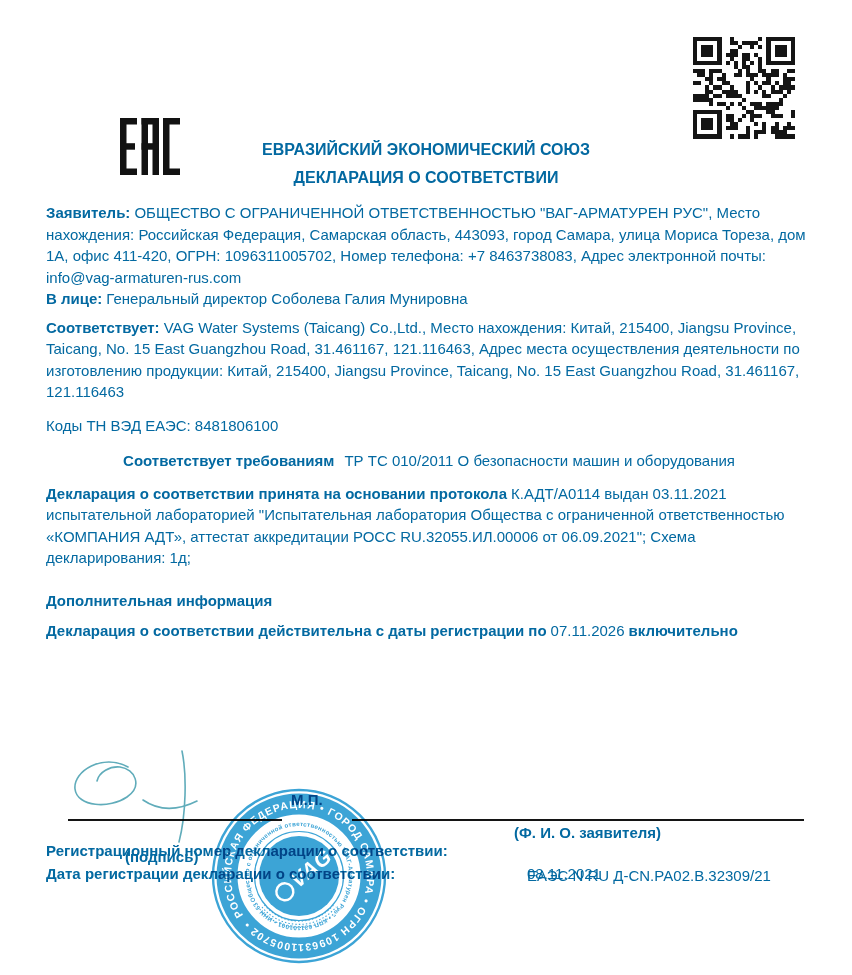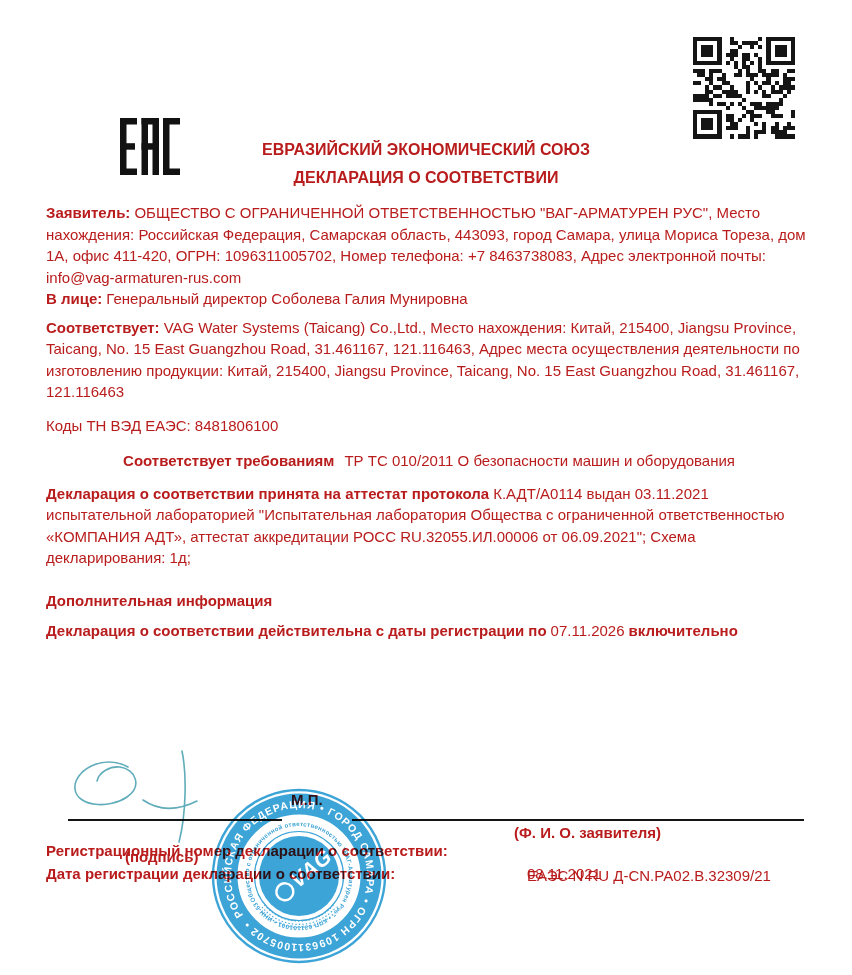--- a/index.html
+++ b/index.html
@@ -1,17 +1,17 @@
 <!DOCTYPE html>
 <html><head>
 <meta charset="utf-8">
 <style>
   html,body{margin:0;padding:0;background:#fff;}
   .page{position:relative;width:852px;height:975px;background:#ffffff;overflow:hidden;
-        font-family:"Liberation Sans",sans-serif;color:#b91c1c;}
+        font-family:"Liberation Sans",sans-serif;color:#0369a1;}
   .abs{position:absolute;}
   .title{position:absolute;left:0;width:852px;text-align:center;font-weight:bold;
          font-size:16px;line-height:17px;}
   .content{position:absolute;left:46px;top:202px;width:766px;font-size:15px;line-height:21.5px;}
   .para{margin:0 0 0 0;}
   .b{font-weight:bold;margin-right:4px;}
   .b.wide{margin-right:10px;}
   .mb8{}.mb7{margin-bottom:7px;}.mb12{margin-bottom:12px;}
   .mb14{margin-bottom:14px;}.mb11{margin-bottom:11px;text-align:center;}.mb21{margin-bottom:21px;}.mb9{margin-bottom:9px;}
   .sig-line{position:absolute;height:2px;background:#141414;}
@@ -263,21 +263,21 @@
     <div class="para mb7"><span class="b">В лице:</span><span>Генеральный директор Соболева Галия Мунировна</span></div>
 
 
     <div class="para mb12"><span class="b">Соответствует:</span><span>VAG Water Systems (Taicang) Co.,Ltd., Место нахождения: Китай, 215400, Jiangsu Province, Taicang, No. 15 East Guangzhou Road, 31.461167, 121.116463, Адрес места осуществления деятельности по изготовлению продукции: Китай, 215400, Jiangsu Province, Taicang, No. 15 East Guangzhou Road, 31.461167, 121.116463</span></div>
 
     <div class="para mb14"><span>Коды ТН ВЭД ЕАЭС: 8481806100</span></div>
 
 
     <div class="para mb11"><span class="b wide">Соответствует требованиям</span><span>ТР ТС 010/2011 О безопасности машин и оборудования</span></div>
 
-    <div class="para mb21"><span class="b">Декларация о соответствии принята на аттестат протокола</span><span>К.АДТ/А0114 выдан 03.11.2021 испытательной лабораторией "Испытательная лаборатория Общества с ограниченной ответственностью «КОМПАНИЯ АДТ», аттестат аккредитации РОСС RU.32055.ИЛ.00006 от 06.09.2021"; Схема декларирования: 1д;</span></div>
+    <div class="para mb21"><span class="b">Декларация о соответствии принята на основании протокола</span><span>К.АДТ/А0114 выдан 03.11.2021 испытательной лабораторией "Испытательная лаборатория Общества с ограниченной ответственностью «КОМПАНИЯ АДТ», аттестат аккредитации РОСС RU.32055.ИЛ.00006 от 06.09.2021"; Схема декларирования: 1д;</span></div>
 
     <div class="para mb9"><span class="b">Дополнительная информация</span></div>
 
     <div class="para"><span class="b">Декларация о соответствии действительна с даты регистрации по</span><span style="margin-right:4px;">07.11.2026</span><span class="b">включительно</span></div>
   </div>
 
   <div class="mp" style="left:291px;top:791px;">М.П.</div>
 
   <div class="sig-line" style="left:68px;top:819px;width:214px;"></div>
   <div class="sig-line" style="left:352px;top:819px;width:452px;"></div>

